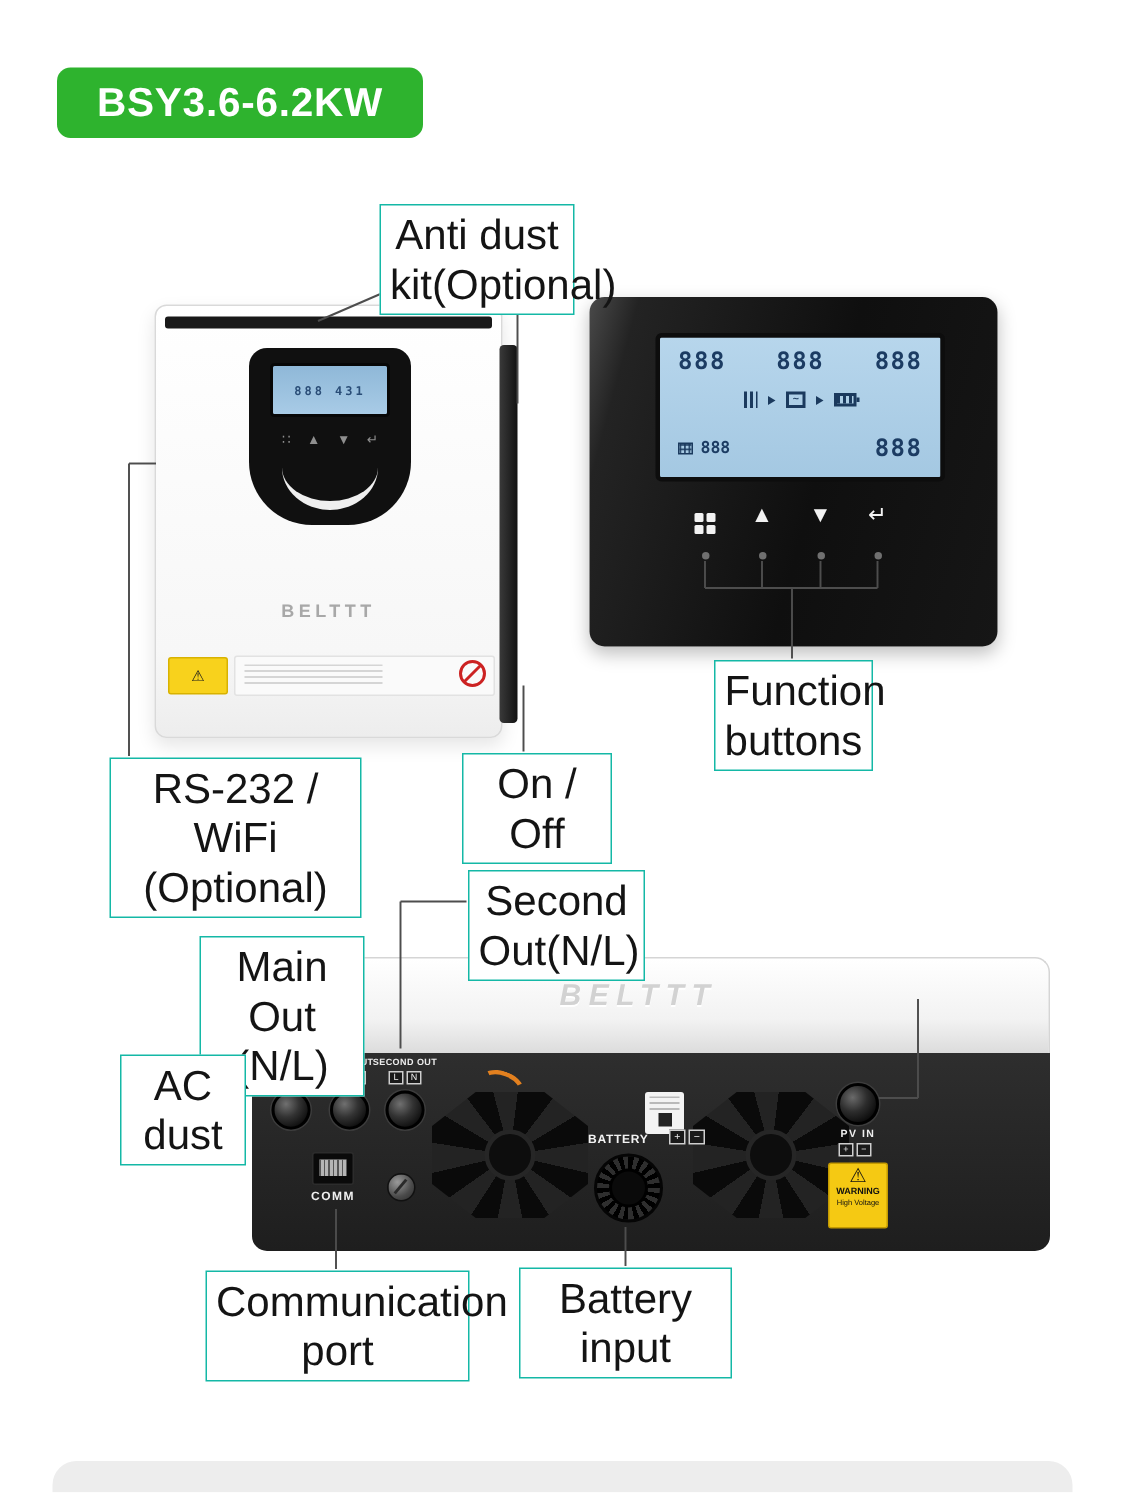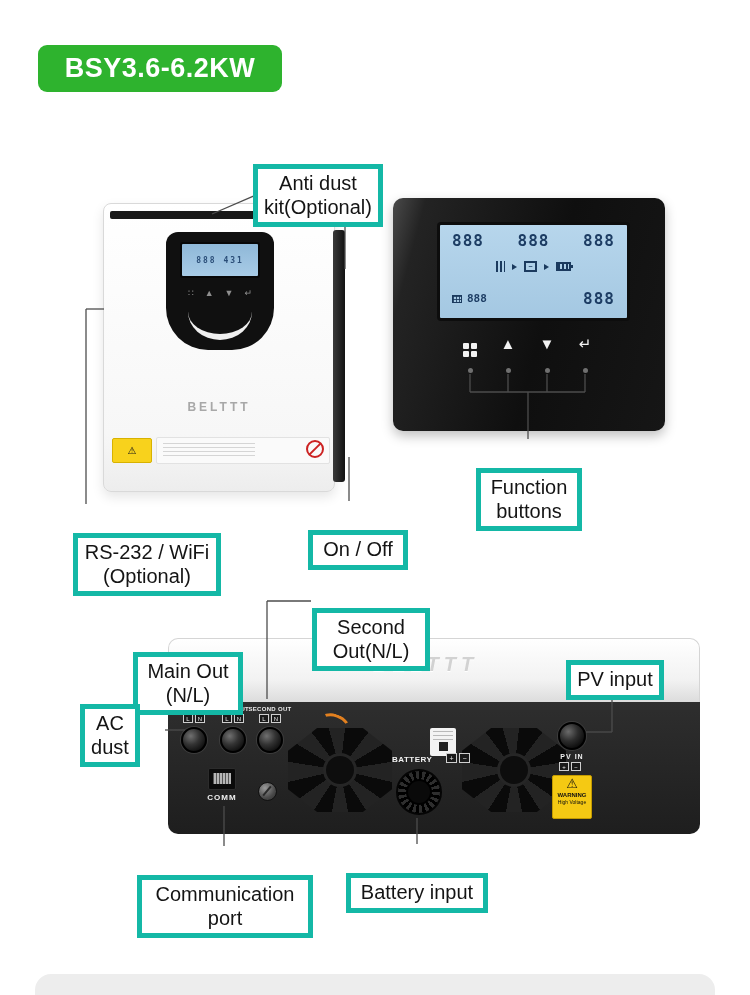--- a/index.html
+++ b/index.html
@@ -6,22 +6,22 @@
   .page{position:relative;width:750px;height:995px;background:#ffffff;overflow:hidden;
         font-family:"Liberation Sans",sans-serif;}
   .lines-overlay{position:absolute;left:0;top:0;width:750px;height:995px;z-index:25;pointer-events:none;}
 
   
   .badge{position:absolute;left:38px;top:45px;width:244px;height:47px;background:#2eb32e;
          border-radius:9px;color:#ffffff;font-size:27px;font-weight:bold;z-index:30;
          display:flex;align-items:center;justify-content:center;letter-spacing:.5px;}
 
   
-  .callout{position:absolute;background:#ffffff;border:5px solid #14b8a6;text-align:center;
-           font-size:20px;line-height:1.18;color:#141414;padding:3px 6px;z-index:30;box-sizing:border-box;margin-top:28px;}
+  .callout{position:absolute;background:#ffffff;border:1px solid #14b8a6;text-align:center;
+           font-size:28px;line-height:1.18;color:#141414;padding:3px 6px;z-index:30;box-sizing:border-box;}
 
   
   .front-unit{position:absolute;left:103px;top:203px;width:230px;height:287px;
               background:linear-gradient(180deg,#ffffff 0%,#f7f7f7 80%,#ededed 100%);
               border:1px solid #d9d9d9;border-radius:8px;box-shadow:0 5px 12px rgba(0,0,0,.10);}
   .fu-topstrip{position:absolute;left:6px;right:6px;top:7px;height:8px;background:#191919;border-radius:2px;}
   .fu-sidestrip{position:absolute;right:-11px;top:26px;width:12px;height:252px;
                 background:linear-gradient(90deg,#3a3a3a,#121212);border-radius:3px;}
   .fu-pod{position:absolute;left:62px;top:28px;width:108px;height:118px;background:#101010;
           border-radius:12px 12px 42px 42px;}
@@ -303,39 +303,36 @@
   </div>
 
   <div class="callout" style="left:253px;top:136px;width:130px;">
     <div>Anti dust</div>
     <div>kit(Optional)</div>
   </div>
   <div class="callout" style="left:476px;top:440px;width:106px;">
     <div>Function</div>
     <div>buttons</div>
   </div>
-  <div class="callout" style="left:73px;top:505px;width:148px;">
+  <div class="callout" style="left:73px;top:505px;width:168px;">
     <div>RS-232 / WiFi</div>
     <div>(Optional)</div>
   </div>
   <div class="callout" style="left:308px;top:502px;width:100px;">
     <div>On / Off</div>
   </div>
   <div class="callout" style="left:312px;top:580px;width:118px;">
     <div>Second</div>
     <div>Out(N/L)</div>
   </div>
   <div class="callout" style="left:133px;top:624px;width:110px;">
     <div>Main Out</div>
     <div>(N/L)</div>
   </div>
-  <div class="callout" style="left:566px;top:632px;width:98px;">
-    <div>PV input</div>
-  </div>
-  <div class="callout" style="left:80px;top:676px;width:60px;">
+  <div class="callout" style="left:80px;top:703px;width:84px;">
     <div>AC</div>
     <div>dust</div>
   </div>
   <div class="callout" style="left:137px;top:847px;width:176px;">
     <div>Communication</div>
     <div>port</div>
   </div>
   <div class="callout" style="left:346px;top:845px;width:142px;">
     <div>Battery input</div>
   </div>

